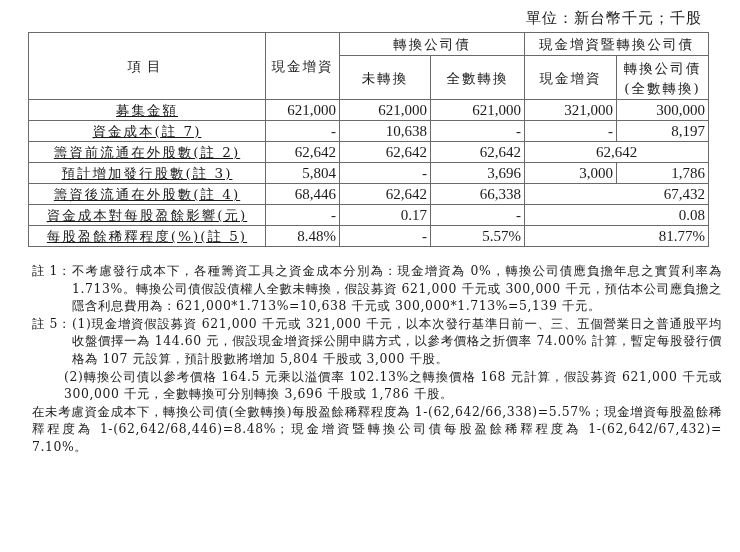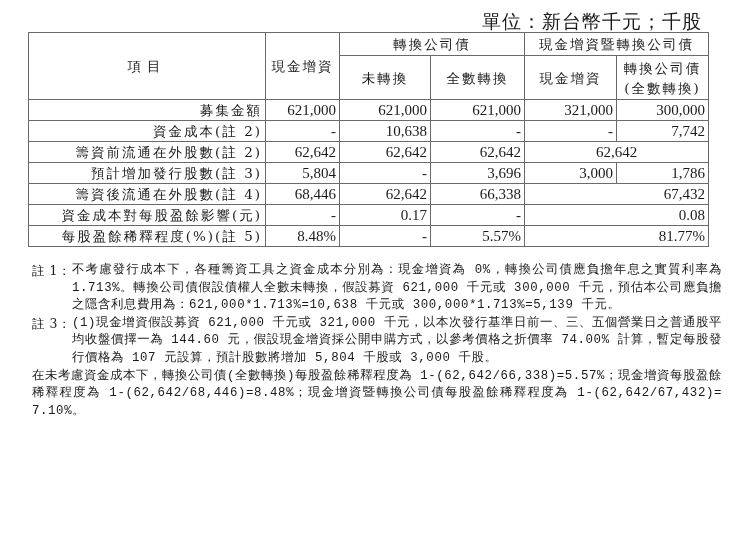--- a/index.html
+++ b/index.html
@@ -1,31 +1,31 @@
 <!DOCTYPE html>
 <html><head>
 <meta charset="utf-8">
 <style>
   html, body { margin:0; padding:0; background:#ffffff; }
   body { width:740px; height:552px; position:relative; overflow:hidden;
          font-family:"DejaVu Serif","Liberation Serif",serif; color:#1a1a1a; }
-  .unit { position:absolute; top:9px; right:38px; font-size:19px; letter-spacing:1px; }
+  .unit { position:absolute; top:9px; right:38px; font-size:15px; letter-spacing:1px; }
   table.main { position:absolute; left:28px; top:32px; border-collapse:collapse;
                font-size:13.5px; table-layout:fixed; }
   table.main td, table.main th { border:1.3px solid #6a6a6a; padding:0 3px; font-weight:normal;
                height:20px; line-height:20px; white-space:nowrap; overflow:hidden; }
   th { letter-spacing:2px; }
   .num { text-align:right; font-family:"Liberation Serif",serif; font-size:15px; }
   .ctr { text-align:center; font-family:"Liberation Serif",serif; font-size:15px; }
-  .lbl { text-align:right; letter-spacing:2px; }
+  .lbl { text-align:center; letter-spacing:2px;text-decoration:underline; }
   th.two { line-height:18px; }
   .notes { position:absolute; left:32px; top:262px; width:690px; font-size:12.4px; line-height:17.6px; letter-spacing:0.6px; }
   .note { display:flex; }
   .note .tag { flex:0 0 40px; white-space:nowrap; }
-  .note .body { flex:1; text-align:justify;font-family:Liberation Mono, monospace; }
+  .note .body { flex:1; text-align:justify; }
   .sub { display:block; }
 </style>
 </head>
 <body>
 
 <div class="unit">單位：新台幣千元；千股</div>
 
 <table class="main">
   <colgroup>
     <col style="width:237px">
@@ -54,26 +54,26 @@
 
   <tr>
     <td class="lbl">募集金額</td>
     <td class="num">621,000</td>
     <td class="num">621,000</td>
     <td class="num">621,000</td>
     <td class="num">321,000</td>
     <td class="num">300,000</td>
   </tr>
   <tr>
-    <td class="lbl">資金成本(註 2)</td>
+    <td class="lbl">資金成本(註 7)</td>
     <td class="num">-</td>
     <td class="num">10,638</td>
     <td class="num">-</td>
     <td class="num">-</td>
-    <td class="num">7,742</td>
+    <td class="num">8,197</td>
   </tr>
   <tr>
     <td class="lbl">籌資前流通在外股數(註 2)</td>
     <td class="num">62,642</td>
     <td class="num">62,642</td>
     <td class="num">62,642</td>
     <td colspan="2" class="ctr">62,642</td>
   </tr>
   <tr>
     <td class="lbl">預計增加發行股數(註 3)</td>
@@ -106,21 +106,25 @@
   </tr>
 </tbody>
   </table>
 
 <div class="notes">
   <div class="note">
     <span class="tag">註 1：</span>
     <span class="body">不考慮發行成本下，各種籌資工具之資金成本分別為：現金增資為 0%，轉換公司債應負擔年息之實質利率為 1.713%。轉換公司債假設債權人全數未轉換，假設募資 621,000 千元或 300,000 千元，預估本公司應負擔之隱含利息費用為：621,000*1.713%=10,638 千元或 300,000*1.713%=5,139 千元。</span>
   </div>
   <div class="note">
-    <span class="tag">註 3：</span>
+    <span class="tag">註 5：</span>
     <span class="body">
       <span class="sub">(1)現金增資假設募資 621,000 千元或 321,000 千元，以本次發行基準日前一、三、五個營業日之普通股平均收盤價擇一為 144.60 元，假設現金增資採公開申購方式，以參考價格之折價率 74.00% 計算，暫定每股發行價格為 107 元設算，預計股數將增加 5,804 千股或 3,000 千股。</span>
     </span>
+  </div>
+  <div class="note">
+    <span class="tag" style="flex-basis:32px"></span>
+    <span class="body">(2)轉換公司債以參考價格 164.5 元乘以溢價率 102.13%之轉換價格 168 元計算，假設募資 621,000 千元或 300,000 千元，全數轉換可分別轉換 3,696 千股或 1,786 千股。</span>
   </div>
   <div class="note">
     <span class="body">在未考慮資金成本下，轉換公司債(全數轉換)每股盈餘稀釋程度為 1-(62,642/66,338)=5.57%；現金增資每股盈餘稀釋程度為 1-(62,642/68,446)=8.48%；現金增資暨轉換公司債每股盈餘稀釋程度為 1-(62,642/67,432)= 7.10%。</span>
   </div>
 </div>
 
 </body></html>

